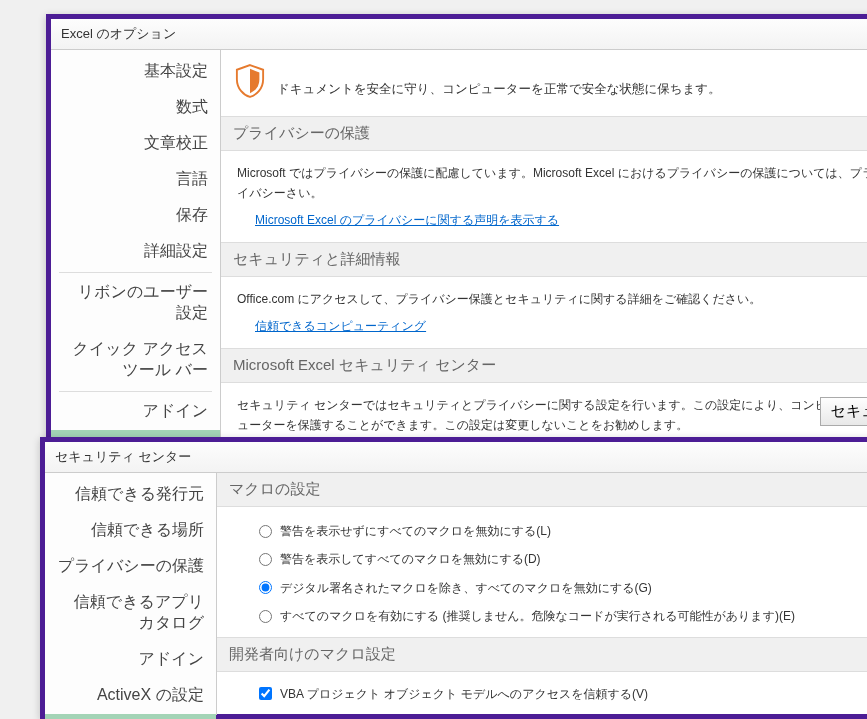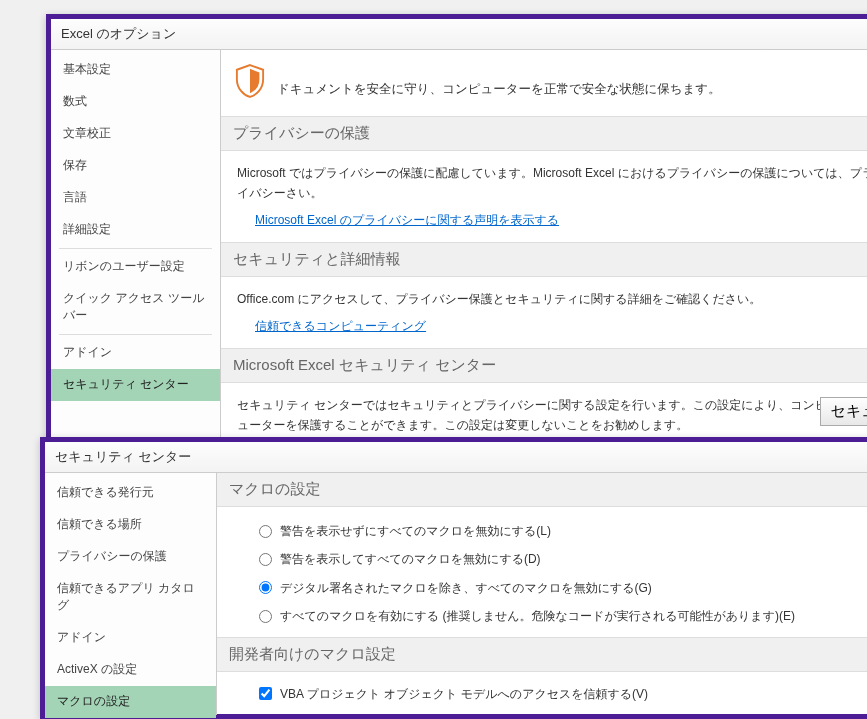--- a/index.html
+++ b/index.html
@@ -33,22 +33,23 @@
   .sidebar {
     width: 170px;
     border-right: 1px solid #ccc;
     padding: 4px 0;
     background: #fdfdfd;
   }
   .sidebar-item {
     padding: 7px 12px;
     color: #444;
     cursor: pointer;
-    font-size: 12px;
+    font-size: 16px;
     border-bottom: 1px solid transparent;
+    text-align: right;
   }
   .sidebar-item.selected {
     background: #a3d4b6;
     color: #222;
   }
   .sidebar-sep {
     border-top: 1px solid #ddd;
     margin: 2px 8px;
   }
   .content {
@@ -113,22 +114,22 @@
 </head>
 <body>
 
 <div class="window" id="win1">
   <div class="window-title">Excel のオプション</div>
   <div class="window-body">
     <div class="sidebar" id="sb1">
         <div class="sidebar-item">基本設定</div>
         <div class="sidebar-item">数式</div>
         <div class="sidebar-item">文章校正</div>
+        <div class="sidebar-item">言語</div>
         <div class="sidebar-item">保存</div>
-        <div class="sidebar-item">言語</div>
         <div class="sidebar-item">詳細設定</div>
         <div class="sidebar-sep"></div>
         <div class="sidebar-item">リボンのユーザー設定</div>
         <div class="sidebar-item">クイック アクセス ツール バー</div>
         <div class="sidebar-sep"></div>
         <div class="sidebar-item">アドイン</div>
         <div class="sidebar-item selected">セキュリティ センター</div>
       </div>
     <div class="content">
       <div class="banner">

